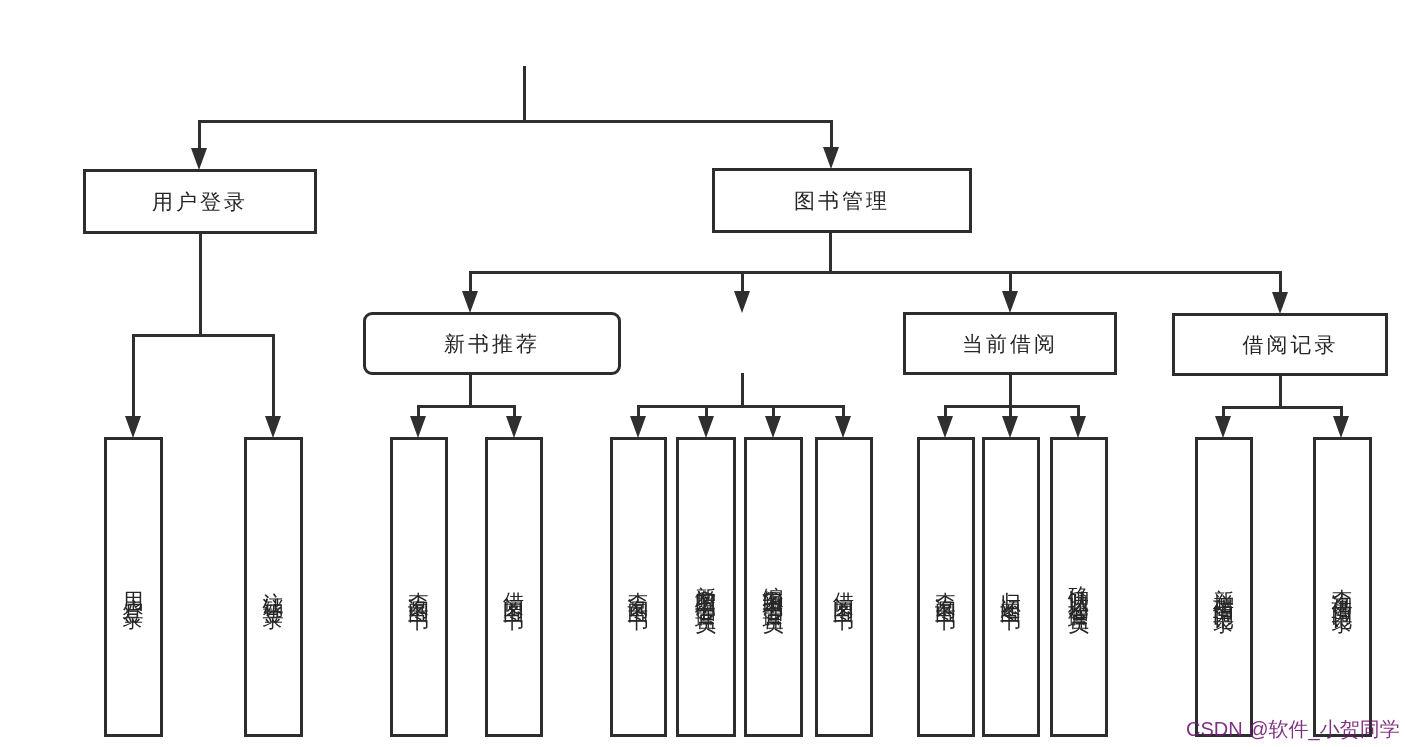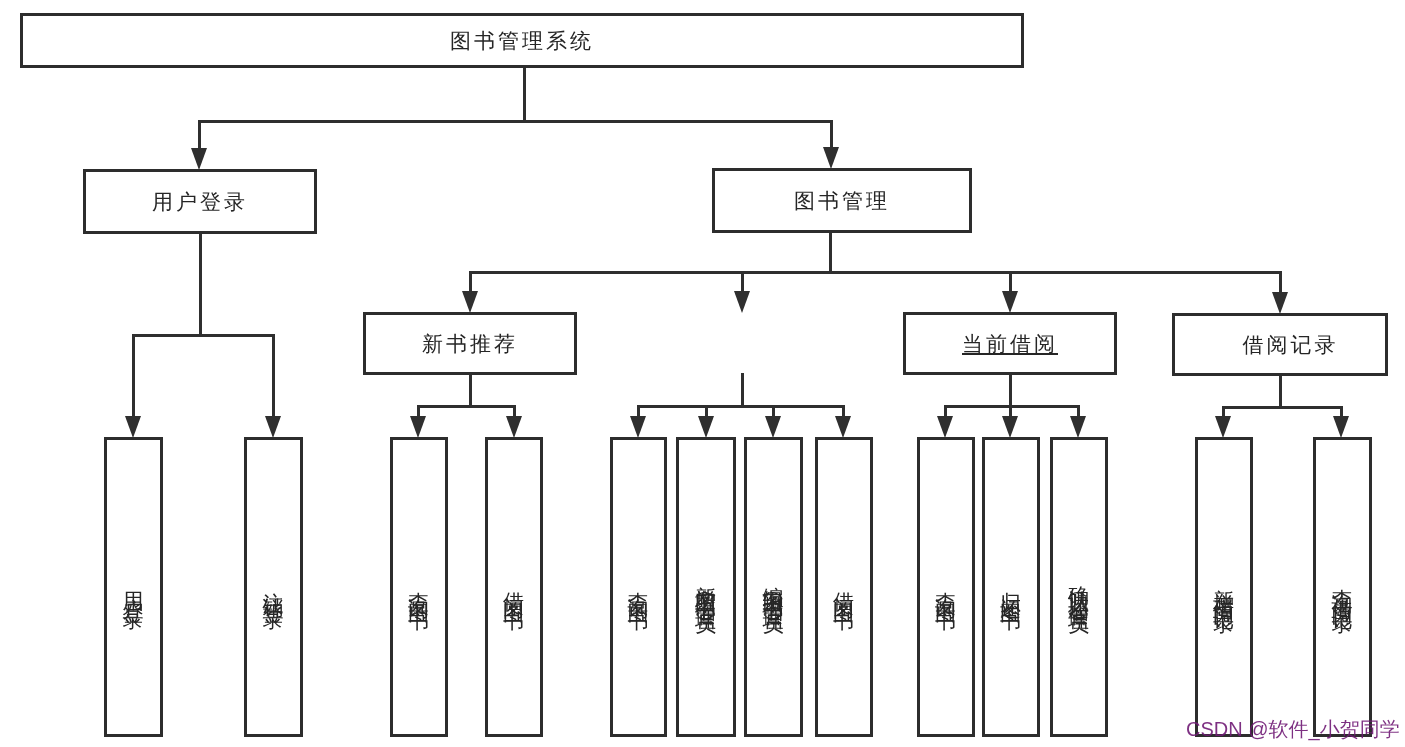--- a/index.html
+++ b/index.html
@@ -29,35 +29,32 @@
   #watermark{
     position:absolute;left:1186px;top:716px;z-index:5;
     font-size:20px;color:#701a75;opacity:.9;white-space:nowrap;
   }
 </style>
 </head>
 <body>
 
 <div id="stage">
 
-  <div class="hbox" style="left:20px;top:13px;width:1004px;height:55px;">
-    <span>图书管理系统</span>
-  </div>
 
   <div class="hbox" style="left:83px;top:169px;width:234px;height:65px;">
     <span>用户登录</span>
   </div>
   <div class="hbox" style="left:712px;top:168px;width:260px;height:65px;">
     <span>图书管理</span>
   </div>
 
-  <div class="hbox" style="left:363px;top:312px;width:214px;height:63px;">
+  <div class="hbox" style="left:363px;top:312px;width:258px;height:63px;border-radius:9px;">
     <span>新书推荐</span>
   </div>
-  <div class="hbox" style="left:903px;top:312px;width:214px;height:63px;text-decoration:underline;">
+  <div class="hbox" style="left:903px;top:312px;width:214px;height:63px;">
     <span>当前借阅</span>
   </div>
   <div class="hbox" style="left:1172px;top:313px;width:216px;height:63px;padding-left:21px;">
     <span>借阅记录</span>
   </div>
 
   <div class="vbox" style="left:104px;width:59px;">
     <span>用户登录</span>
     </div>
   <div class="vbox" style="left:244px;width:59px;">

